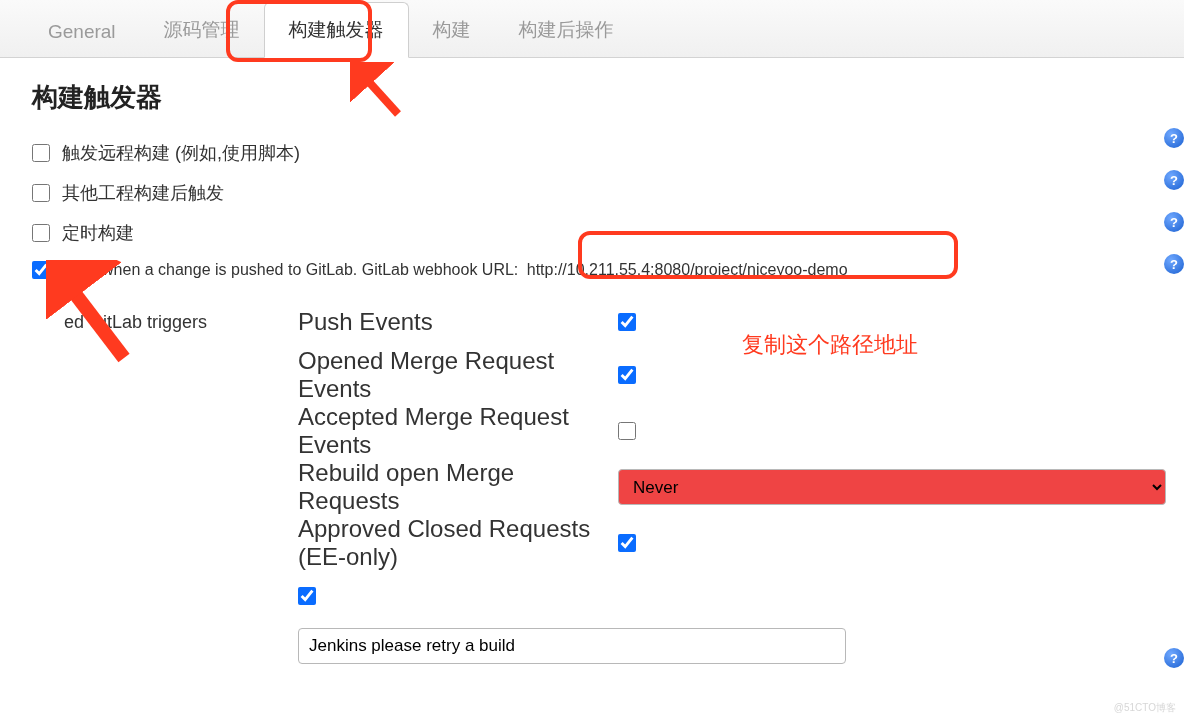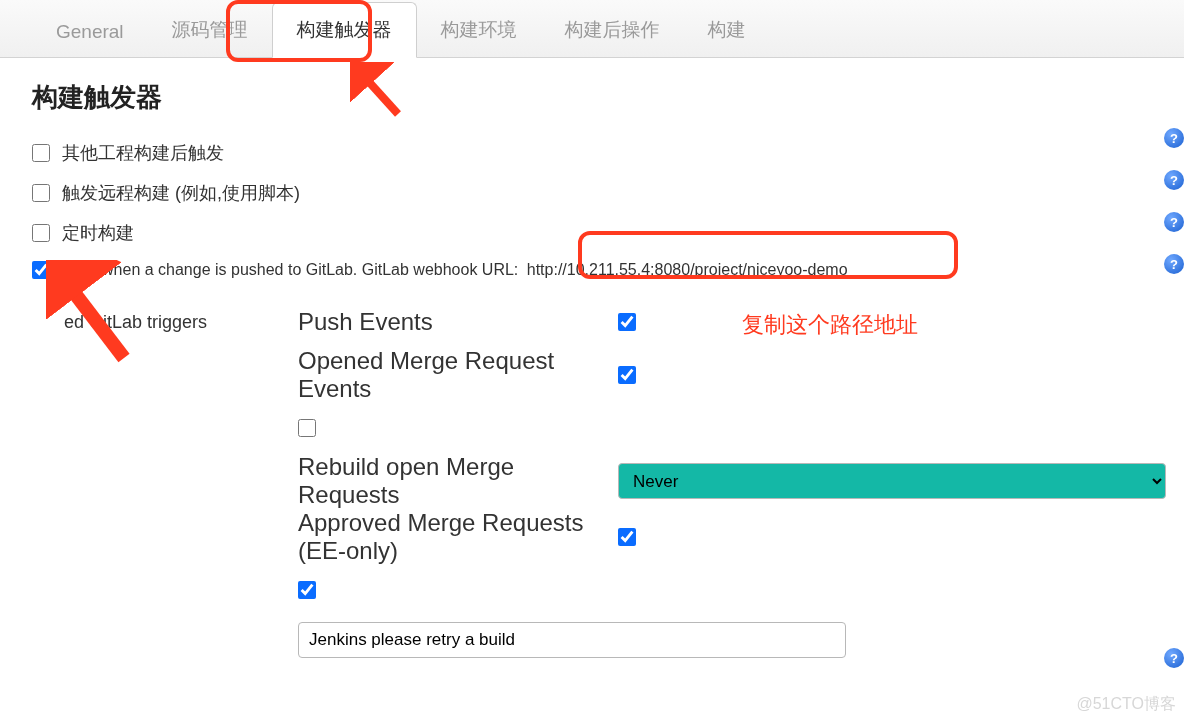--- a/index.html
+++ b/index.html
@@ -11,21 +11,21 @@
     width: 1184px;
     height: 717px;
     overflow: hidden;
     position: relative;
   }
   .tabs {
     display: flex;
     align-items: flex-end;
     border-bottom: 1px solid #d3d3d3;
     background: linear-gradient(#fafafa,#f0f0f0);
-    padding-left: 32px;
+    padding-left: 24px;
     height: 58px;
   }
   .tab {
     padding: 14px 24px 14px;
     color: #9a9a9a;
     font-size: 19px;
     cursor: pointer;
     user-select: none;
   }
   .tab.active {
@@ -108,21 +108,21 @@
     width: 18px; height: 18px;
     accent-color: #0a6cff;
   }
   select {
     width: 548px;
     height: 36px;
     border: 1px solid #b8b8b8;
     border-radius: 4px;
     padding: 0 10px;
     font-size: 17px;
-    background: #14b8a6;
+    background: #ef4444;
   }
   .text-input {
     width: 548px;
     height: 36px;
     border: 1px solid #b8b8b8;
     border-radius: 4px;
     padding: 8px 10px;
     font-size: 17px;
   }
   
@@ -140,51 +140,50 @@
   .red-text {
     position: absolute;
     color: #ff3a1f;
     font-size: 22px;
     font-weight: 400;
   }
   .watermark {
     position: absolute;
     right: 8px;
     bottom: 2px;
-    font-size: 16px;
+    font-size: 10px;
     color: #d7d7d7;
   }
   .help-lone {
     position:absolute;
     right:0;
     top:648px;
   }
 </style>
 </head>
 <body>
 
 <div class="tabs">
   <div class="tab">General</div>
   <div class="tab">源码管理</div>
   <div class="tab active">构建触发器</div>
-  <div class="tab">构建环境</div>
+  <div class="tab">构建</div>
   <div class="tab">构建后操作</div>
-  <div class="tab">构建</div>
 </div>
 
 <h2 class="section-title">构建触发器</h2>
 
 <div class="options">
+  <label class="opt-row">
+    <input type="checkbox" style="">
+    <span>触发远程构建 (例如,使用脚本)</span>
+  </label>
   <label class="opt-row">
     <input type="checkbox" style="">
     <span>其他工程构建后触发</span>
-  </label>
-  <label class="opt-row">
-    <input type="checkbox" style="">
-    <span>触发远程构建 (例如,使用脚本)</span>
   </label>
   <label class="opt-row">
     <input type="checkbox" style="">
     <span>定时构建</span>
   </label>
   <label class="opt-row">
     <input type="checkbox" checked="" style="">
     <span class="gitlab-url-box">
       <span>Build when a change is pushed to GitLab. GitLab webhook URL:</span>
       <span style="margin-left:4px;">http://10.211.55.4:8080/project/niceyoo-demo</span>
@@ -202,36 +201,37 @@
   </div>
   <div class="trigger-row">
     <div class="trigger-label-col"></div>
     <div class="trigger-name-col">Opened Merge Request Events</div>
     <div class="trigger-ctrl-col">
         <input type="checkbox" checked="" style="">
       </div>
   </div>
   <div class="trigger-row">
     <div class="trigger-label-col"></div>
+    <div class="trigger-name-col">Accepted Merge Request Events</div>
     <div class="trigger-ctrl-col">
         <input type="checkbox" style="">
       </div>
   </div>
   <div class="trigger-row">
     <div class="trigger-label-col"></div>
     <div class="trigger-name-col">Rebuild open Merge Requests</div>
     <div class="trigger-ctrl-col">
       <select>
         <option>Never</option>
       </select>
     </div>
   </div>
   <div class="trigger-row">
     <div class="trigger-label-col"></div>
-    <div class="trigger-name-col">Approved Merge Requests (EE-only)</div>
+    <div class="trigger-name-col">Approved Closed Requests (EE-only)</div>
     <div class="trigger-ctrl-col">
         <input type="checkbox" checked="" style="">
       </div>
   </div>
   <div class="trigger-row">
     <div class="trigger-label-col"></div>
     <div class="trigger-ctrl-col">
         <input type="checkbox" checked="" style="">
       </div>
   </div>
@@ -272,15 +272,15 @@
   <svg width="100" height="110">
     <defs>
         <marker id="ah2" markerWidth="8" markerHeight="8" refX="2" refY="4" orient="auto">
           <polygon points="0 0, 8 4, 0 8" fill="#ff3a1f"></polygon>
         </marker>
       </defs>
     <line x1="78" y1="98" x2="14" y2="14" stroke="#ff3a1f" stroke-width="14" marker-end="url(#ah2)"></line>
   </svg>
 </div>
 
-<div class="red-text" style="left:742px; top:310px;text-align:center;">复制这个路径地址</div>
+<div class="red-text" style="left:742px; top:330px;text-align:center;">复制这个路径地址</div>
 
 <div class="watermark">@51CTO博客</div>
 
 </body></html>

